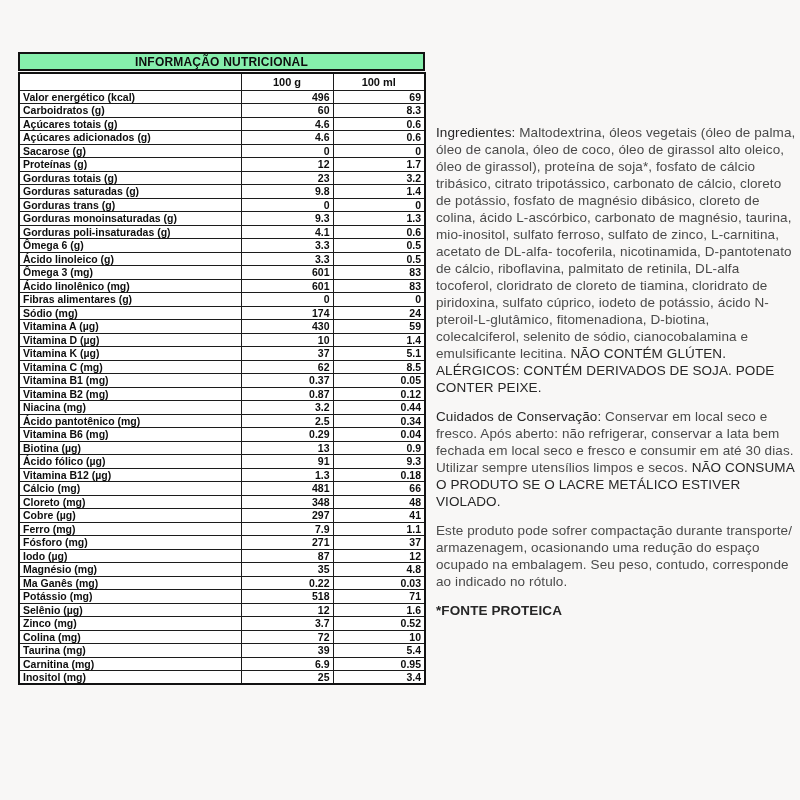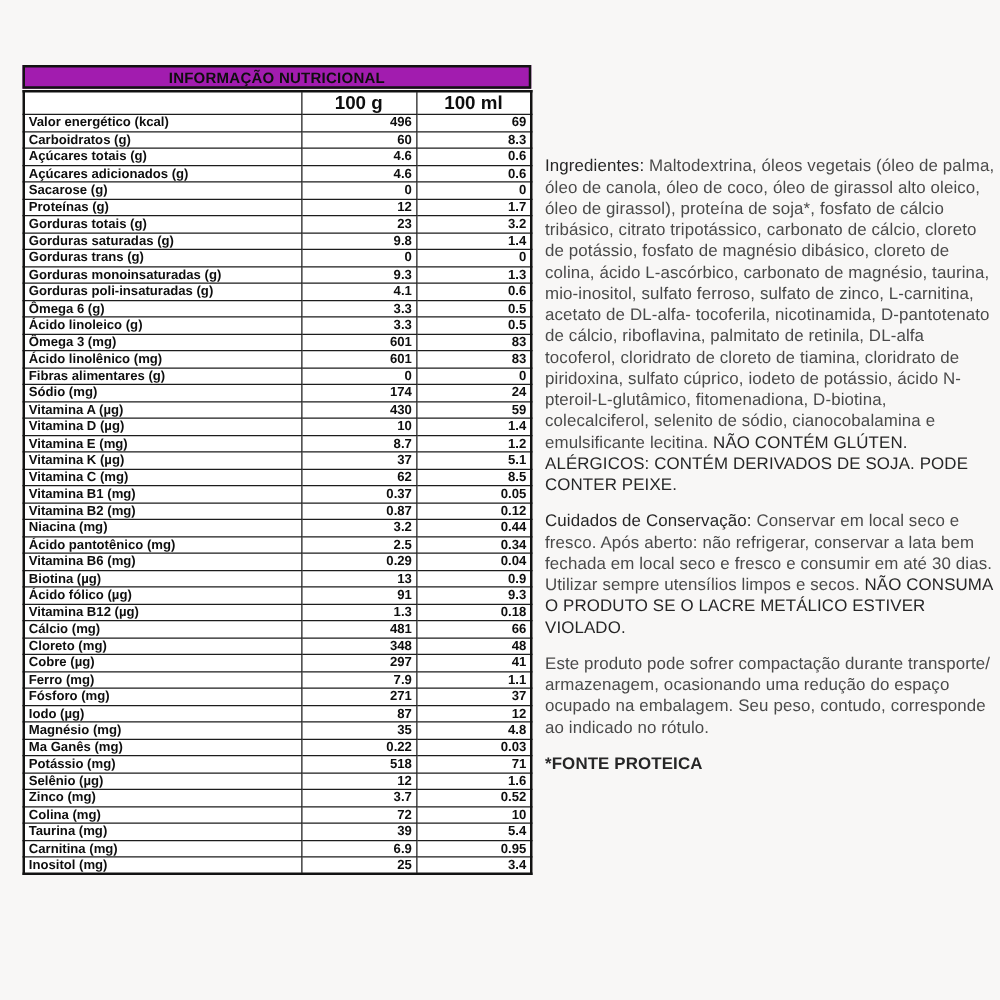--- a/index.html
+++ b/index.html
@@ -19,21 +19,21 @@
   
   .nutri-wrap {
     position: absolute;
     left: 18px;
     top: 52px;
     width: 407px;
   }
   .title-box {
     box-sizing: border-box;
     border: 2px solid #121212;
-    background: #a21caf;
+    background: #86efac;
     height: 19px;
     display: flex;
     align-items: center;
     justify-content: center;
     font-weight: 700;
     font-size: 12px;
     color: #0e0e0e;
     letter-spacing: 0.2px;
   }
   table.nutri {
@@ -47,21 +47,21 @@
   table.nutri col.c-label { width: 222px; }
   table.nutri col.c-val   { width: 92px; }
   table.nutri th, table.nutri td {
     border: 1px solid #1c1c1c;
     box-sizing: border-box;
     overflow: hidden;
     white-space: nowrap;
   }
   tr.cols-row th {
     height: 17px;
-    font-size: 15px;
+    font-size: 11px;
     font-weight: 700;
     color: #0e0e0e;
     text-align: center;
     padding: 0 2px;
   }
   table.nutri td {
     height: 13.5px;
     font-size: 10.5px;
     line-height: 12px;
     font-weight: 700;
@@ -196,25 +196,20 @@
             <td class="lbl">Vitamina A (µg)</td>
             <td class="val">430</td>
             <td class="val">59</td>
           </tr>
           <tr>
             <td class="lbl">Vitamina D (µg)</td>
             <td class="val">10</td>
             <td class="val">1.4</td>
           </tr>
           <tr>
-            <td class="lbl">Vitamina E (mg)</td>
-            <td class="val">8.7</td>
-            <td class="val">1.2</td>
-          </tr>
-          <tr>
             <td class="lbl">Vitamina K (µg)</td>
             <td class="val">37</td>
             <td class="val">5.1</td>
           </tr>
           <tr>
             <td class="lbl">Vitamina C (mg)</td>
             <td class="val">62</td>
             <td class="val">8.5</td>
           </tr>
           <tr>

